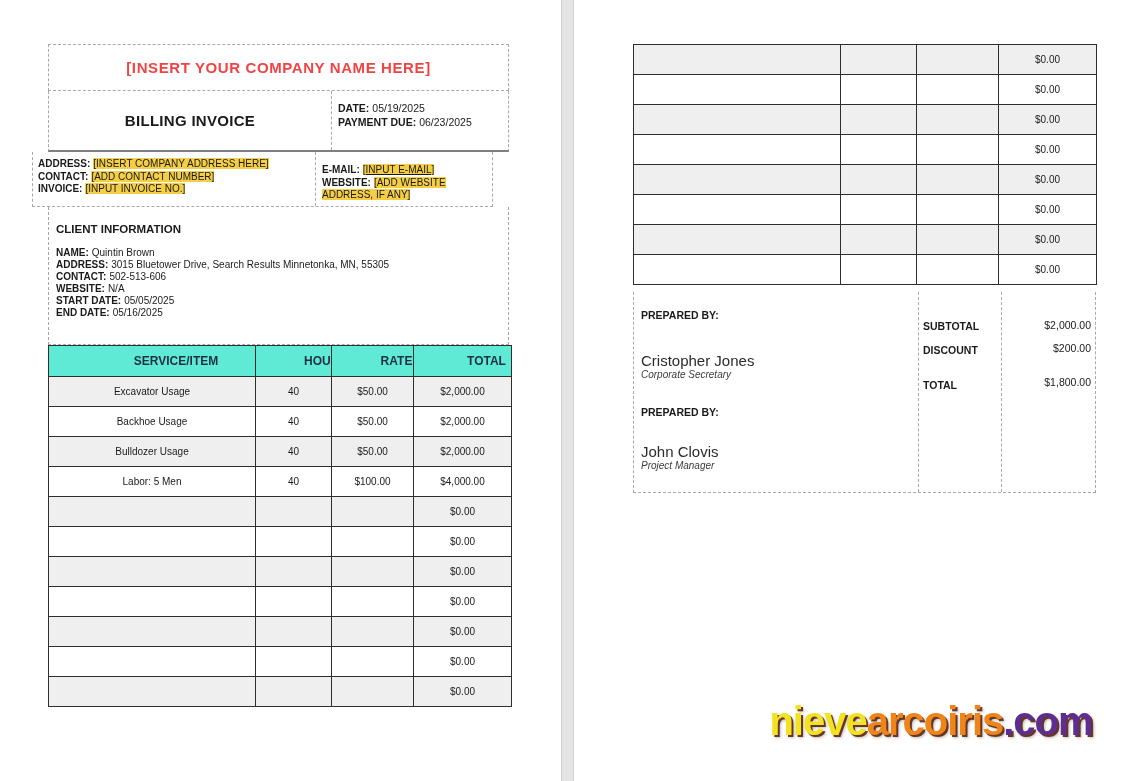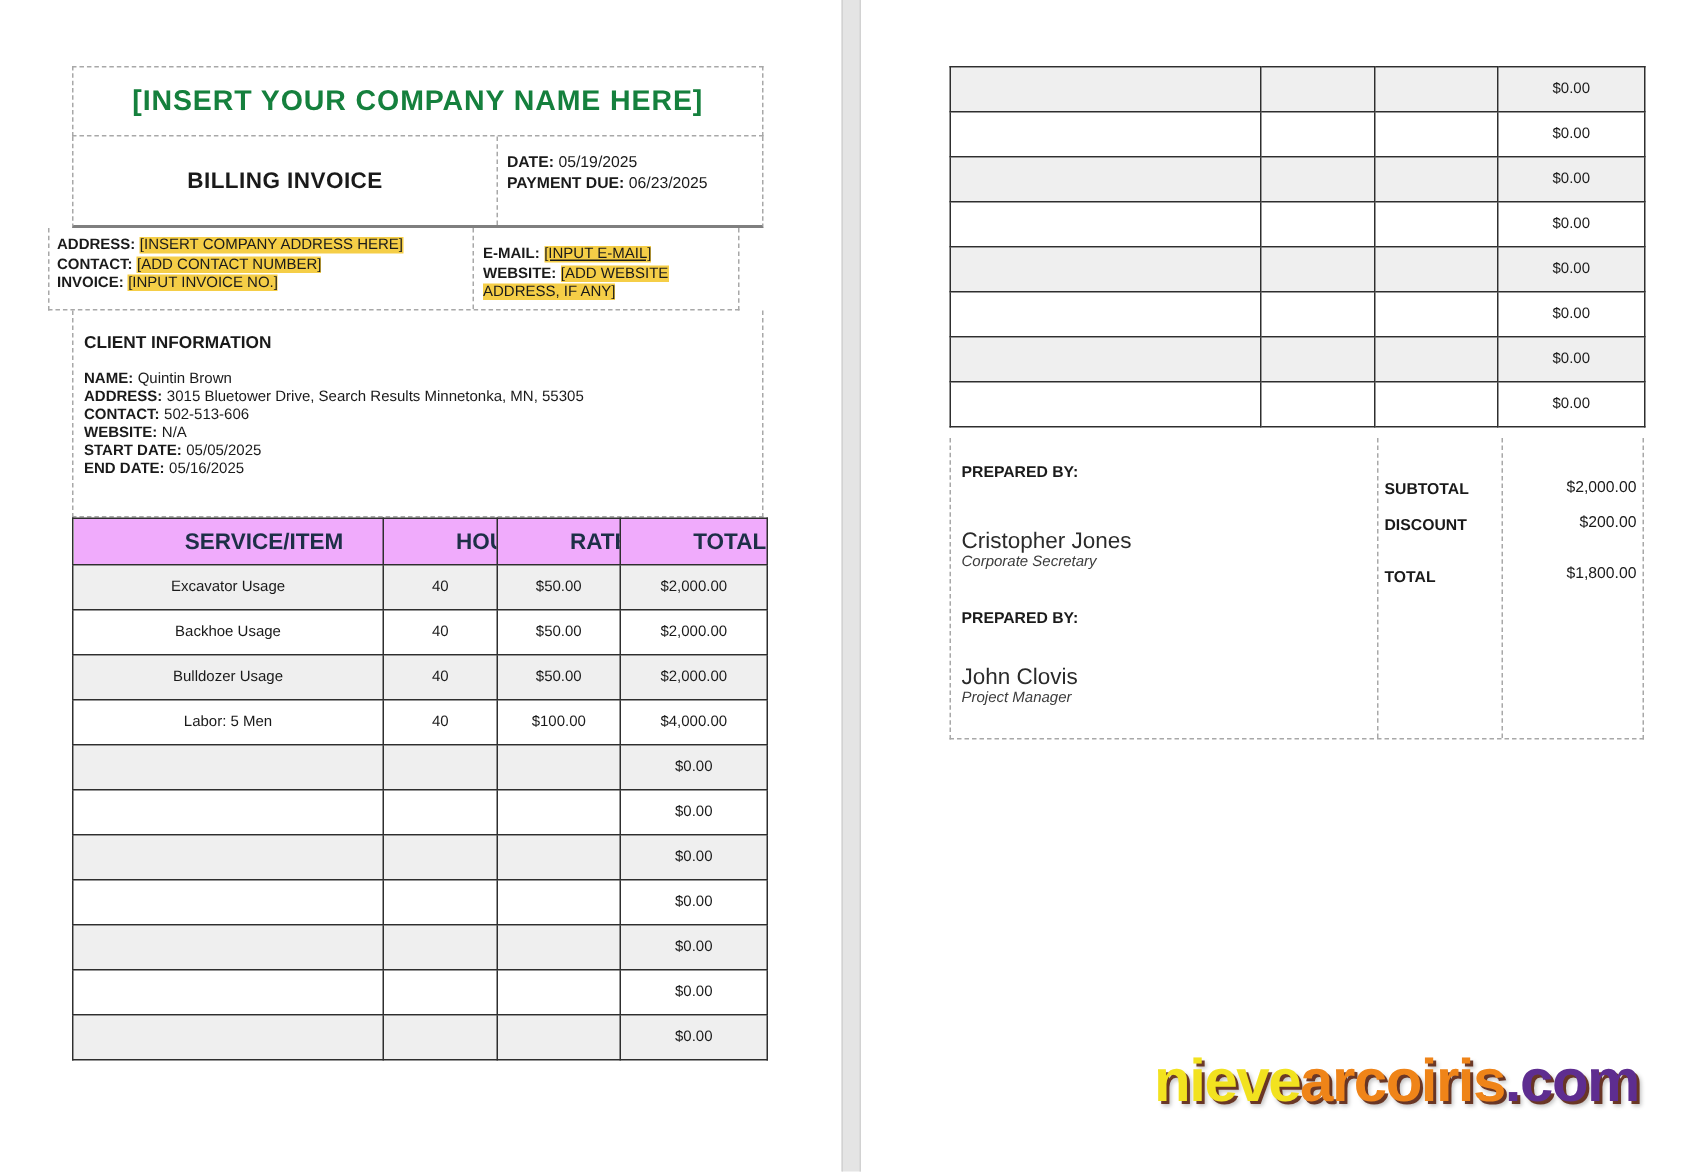--- a/index.html
+++ b/index.html
@@ -8,21 +8,21 @@
   .abs { position:absolute; }
 
   
   #page-divider { left:561px; top:0; width:13px; height:781px;
                   background:#e4e4e4; border-left:1px solid #d2d2d2; border-right:1px solid #d2d2d2; }
 
   
   #banner-box { left:48px; top:44px; width:461px; height:47px;
                 border:1px dashed #a8a8a8; display:flex; align-items:center; justify-content:center; }
   .hl { background:#F5CE47; }
-  #banner-text { font-size:19px; font-weight:600; letter-spacing:.6px; color:#15803d; padding:2px 8px; }
+  #banner-text { font-size:15px; font-weight:600; letter-spacing:.6px; color:#ef4444; padding:2px 8px; }
 
   #title-row { left:48px; top:91px; width:461px; height:61px;
                border-left:1px dashed #a8a8a8; border-right:1px dashed #a8a8a8;
                border-bottom:2px solid #7f7f7f; display:flex; }
   #title-cell { width:282px; display:flex; align-items:center; justify-content:center;
                 font-weight:bold; font-size:15px; letter-spacing:.3px; }
   #meta-cell  { flex:1; border-left:1px dashed #a8a8a8; padding:10px 0 0 6px; font-size:10.5px; line-height:14px; }
 
   #fields-row { left:32px; top:152px; width:461px; height:55px;
                 border-left:1px dashed #a8a8a8; border-right:1px dashed #a8a8a8;
@@ -36,21 +36,21 @@
                 border-left:1px dashed #a8a8a8; border-right:1px dashed #a8a8a8;
                 border-bottom:1px dashed #a8a8a8; padding:16px 0 0 7px; font-size:10px; line-height:12px; }
   #client-heading { font-weight:bold; font-size:11.5px; margin-bottom:12px; }
   .wavy-blue { text-decoration:underline; text-decoration-style:wavy; text-decoration-color:#3f7fd0; }
   .wavy-red  { text-decoration-style:wavy; text-decoration-color:#d23a2a; }
 
   table { border-collapse:collapse; table-layout:fixed; }
   #p1-table { position:absolute; left:48px; top:345px; width:463px; }
   #p2-table { position:absolute; left:633px; top:44px; width:463px; }
   td { border:1px solid #2e2e2e; text-align:center; font-size:10px; overflow:hidden; }
-  .th td { background:#f0abfc; color:#1d2f47; font-weight:bold; font-size:15px; height:31px;padding-left:48px; }
+  .th td { background:#5eead4; color:#1d2f47; font-weight:bold; font-size:12px; height:31px;padding-left:48px; }
   .dr td { height:30px; background:#ffffff; }
   #p1-table tr.dr:nth-child(even) td { background:#efefef; }
   #p2-table tr.dr:nth-child(odd)  td { background:#efefef; }
   .c-service { width:207px; } .c-qty { width:76px; } .c-rate { width:82px; } .c-total { width:98px; }
 
   
   #summary-box { left:633px; top:292px; width:463px; height:201px;
                  border-left:1px dashed #a8a8a8; border-right:1px dashed #a8a8a8;
                  border-bottom:1px dashed #a8a8a8; display:flex; }
   #prep-cell { width:284px; padding:17px 0 0 7px; }

